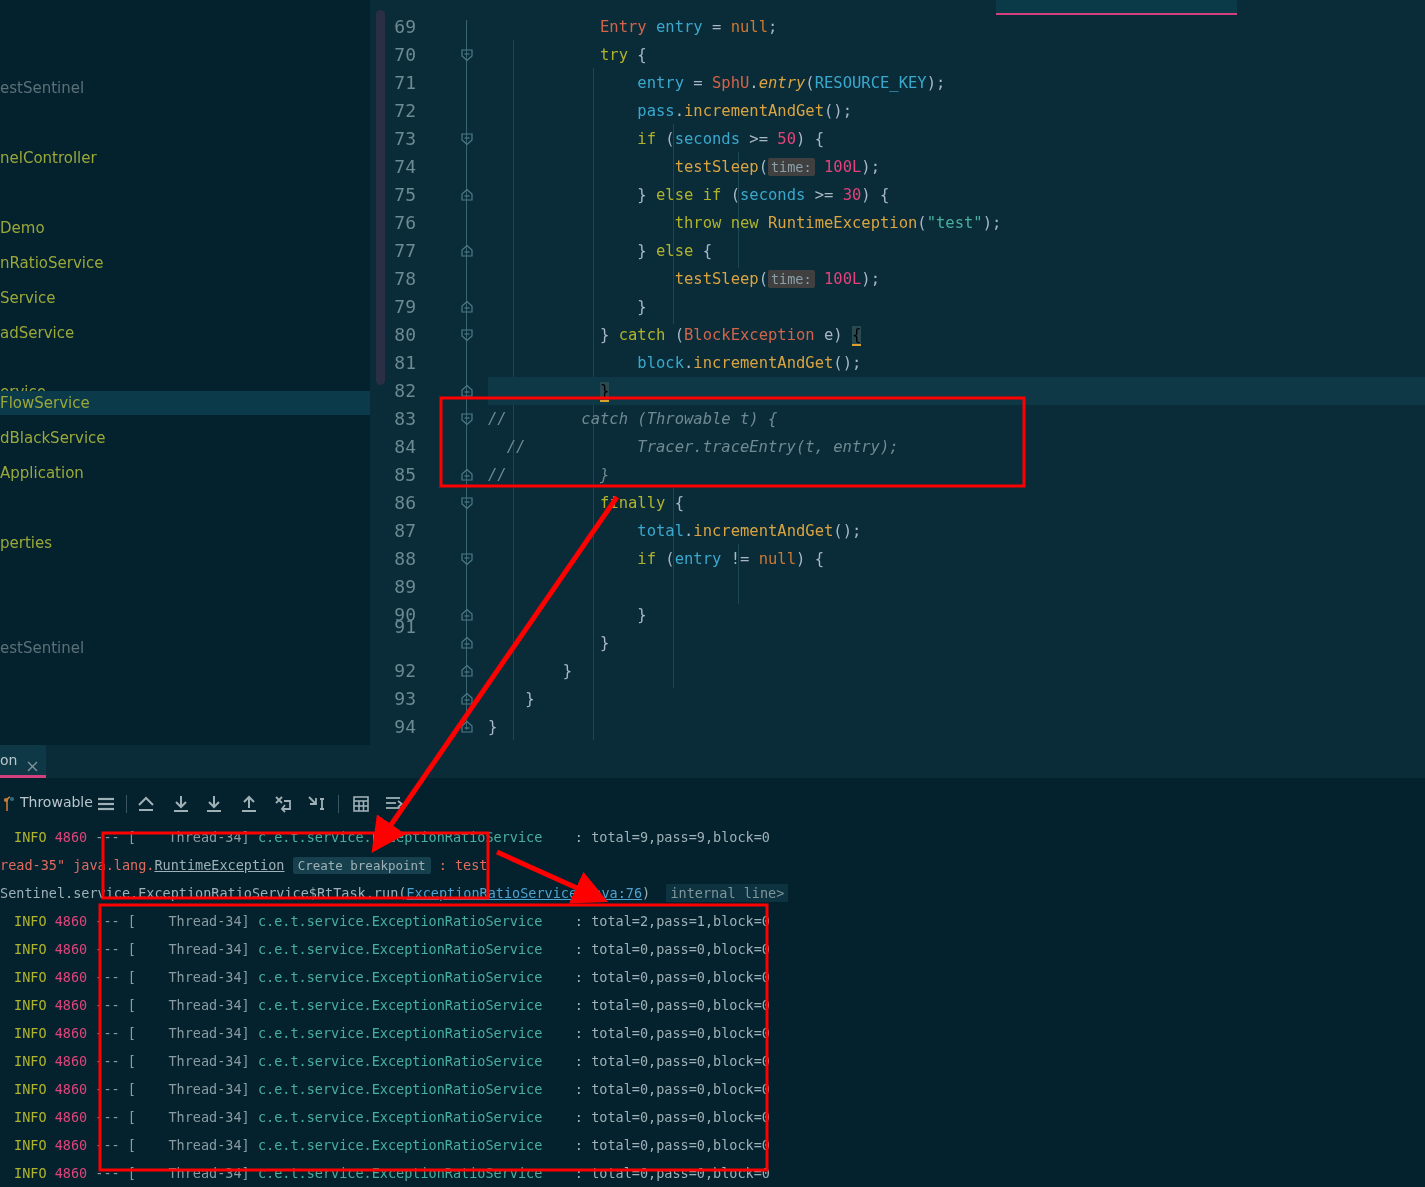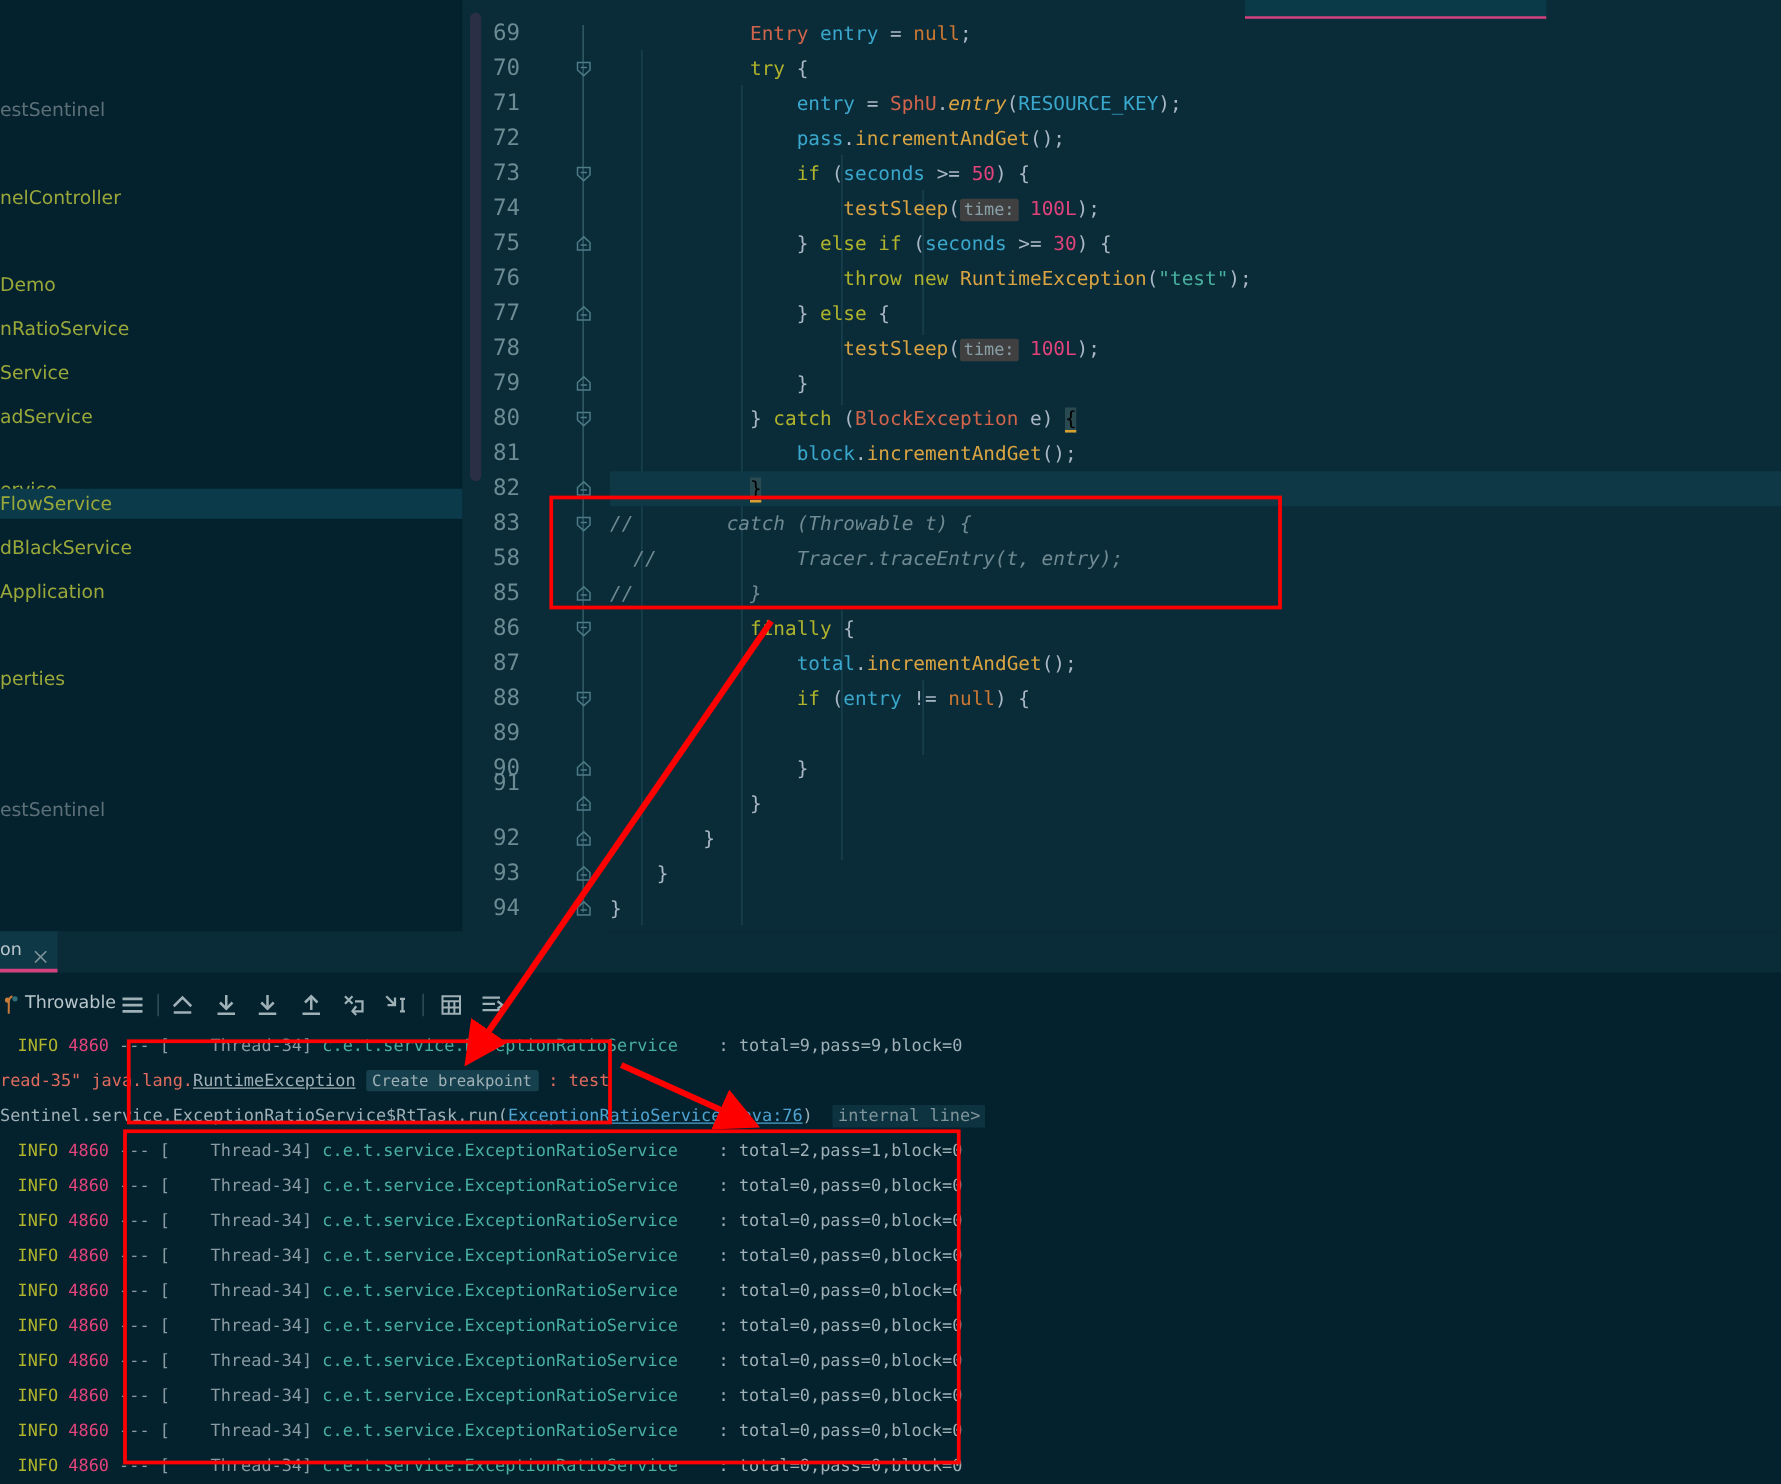--- a/index.html
+++ b/index.html
@@ -211,21 +211,21 @@
             <line x1="4.5" y1="8" x2="9.5" y2="8" stroke="#4d7b87" stroke-width="1.2"></line>
           </svg>
         </div>
         <div class="lnum" style="top: 405px;">83</div>
         <div class="fold" style="top: 405px;">
           <svg width="14" height="14" viewBox="0 0 14 14">
             <path d="M2 2 L12 2 L12 8 L7 12.5 L2 8 Z" fill="none" stroke="#4d7b87" stroke-width="1.2"></path>
             <line x1="4.5" y1="6" x2="9.5" y2="6" stroke="#4d7b87" stroke-width="1.2"></line>
           </svg>
         </div>
-        <div class="lnum" style="top: 433px;">58</div>
+        <div class="lnum" style="top: 433px;">84</div>
         <div class="lnum" style="top: 461px;">85</div>
         <div class="fold" style="top: 461px;">
           <svg width="14" height="14" viewBox="0 0 14 14">
             <path d="M2 12 L12 12 L12 6 L7 1.5 L2 6 Z" fill="none" stroke="#4d7b87" stroke-width="1.2"></path>
             <line x1="4.5" y1="8" x2="9.5" y2="8" stroke="#4d7b87" stroke-width="1.2"></line>
           </svg>
         </div>
         <div class="lnum" style="top: 489px;">86</div>
         <div class="fold" style="top: 489px;">
           <svg width="14" height="14" viewBox="0 0 14 14">

